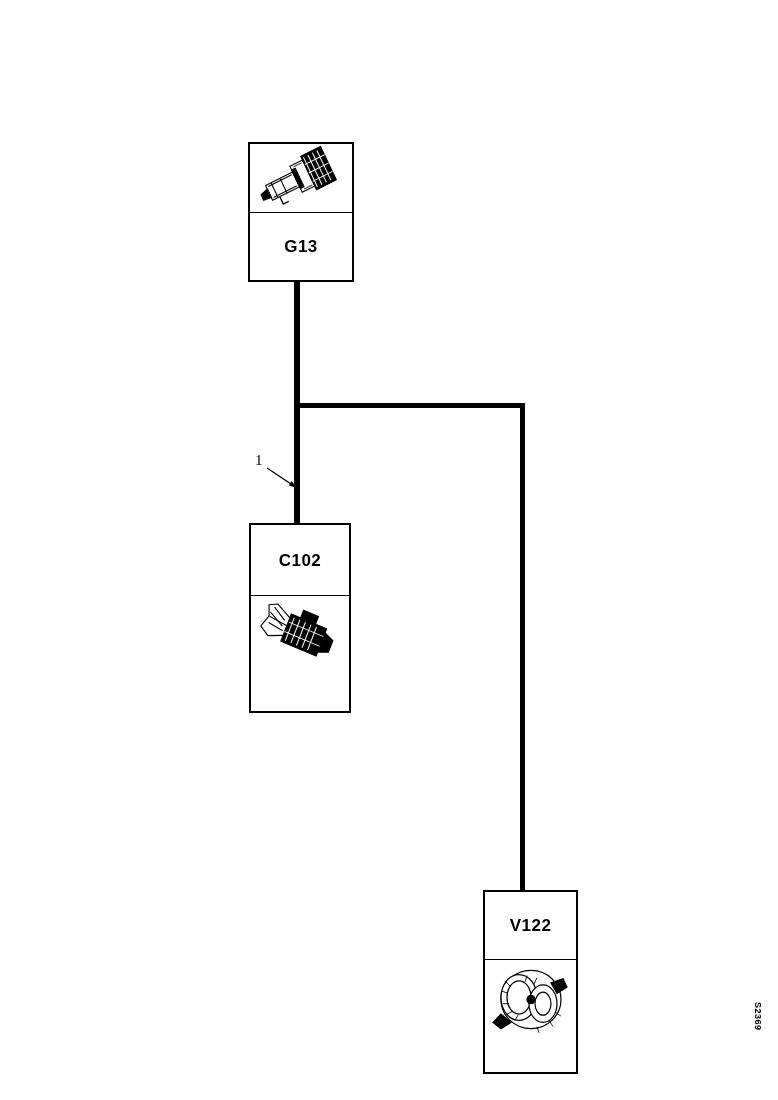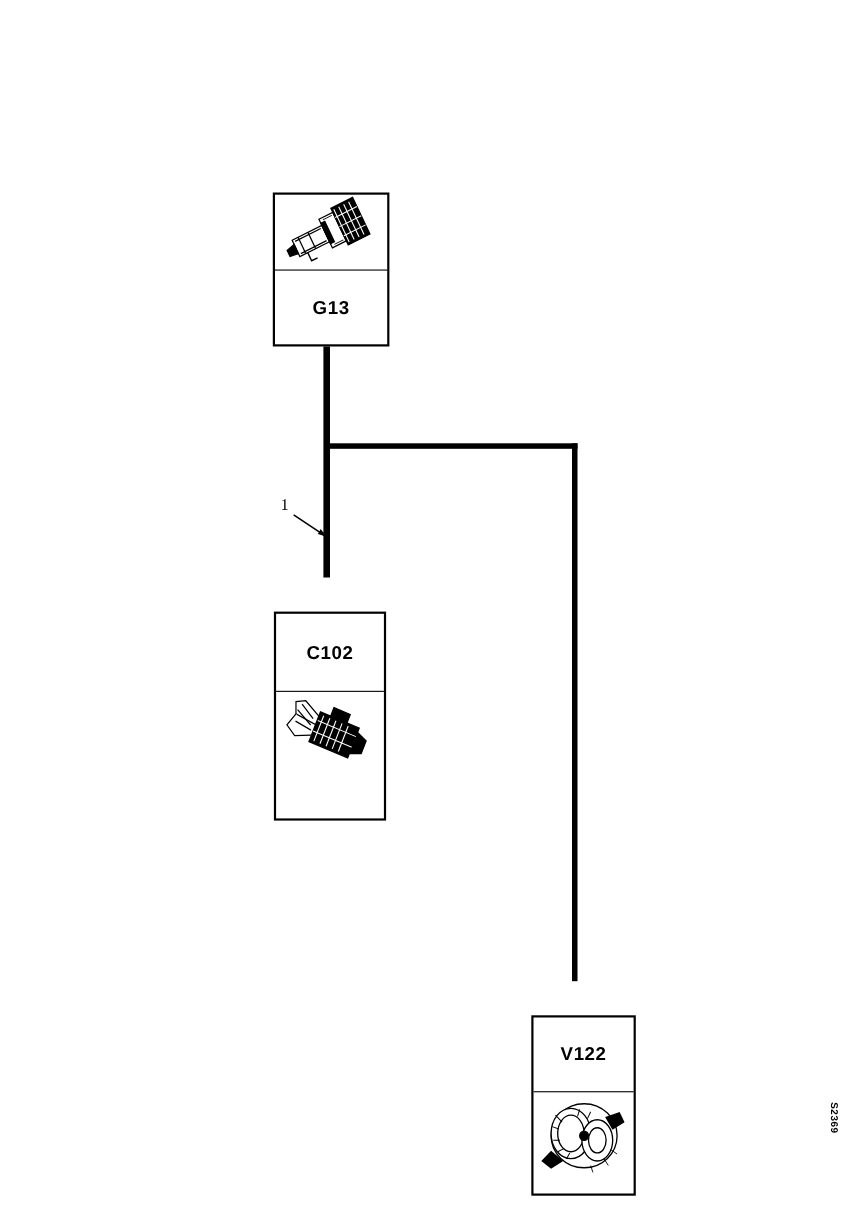--- a/index.html
+++ b/index.html
@@ -19,21 +19,20 @@
   }
   
   .comp-box {
     position: absolute;
     border: 2px solid #000000;
     background: #ffffff;
     box-sizing: border-box;
     display: flex;
     flex-direction: column;
     z-index: 5;
-    margin-top: 33px;
   }
   .comp-cell {
     position: relative;
     box-sizing: border-box;
     overflow: hidden;
   }
   .cell-label {
     display: flex;
     align-items: center;
     justify-content: center;
@@ -172,21 +171,21 @@
             <line x1="16" y1="38" x2="32" y2="40"></line>
 
             <rect x="44" y="14" width="16" height="8" fill="#000000"></rect>
             <path d="M72 26 L82 30 L82 42 L72 46" fill="#000000"></path>
           </g>
         </g>
       </svg>
     </div>
   </div>
 
-  <div class="comp-box" style="left:483px; top:890px; width:95px; height:164px;">
+  <div class="comp-box" style="left:483px; top:890px; width:95px; height:184px;">
     <div class="comp-cell cell-label" style="height:67px;">
       <span>V122</span>
     </div>
     <div class="comp-cell cell-art divider" style="height:79px;">
       <svg viewBox="0 0 91 75" preserveAspectRatio="none">
         <g stroke="#000000" fill="none" stroke-width="1.2">
 
           <ellipse cx="46" cy="38" rx="30" ry="28" fill="#ffffff"></ellipse>
           <ellipse cx="34" cy="36" rx="18" ry="22" fill="#ffffff"></ellipse>
           <ellipse cx="34" cy="36" rx="12" ry="16" fill="#ffffff"></ellipse>

